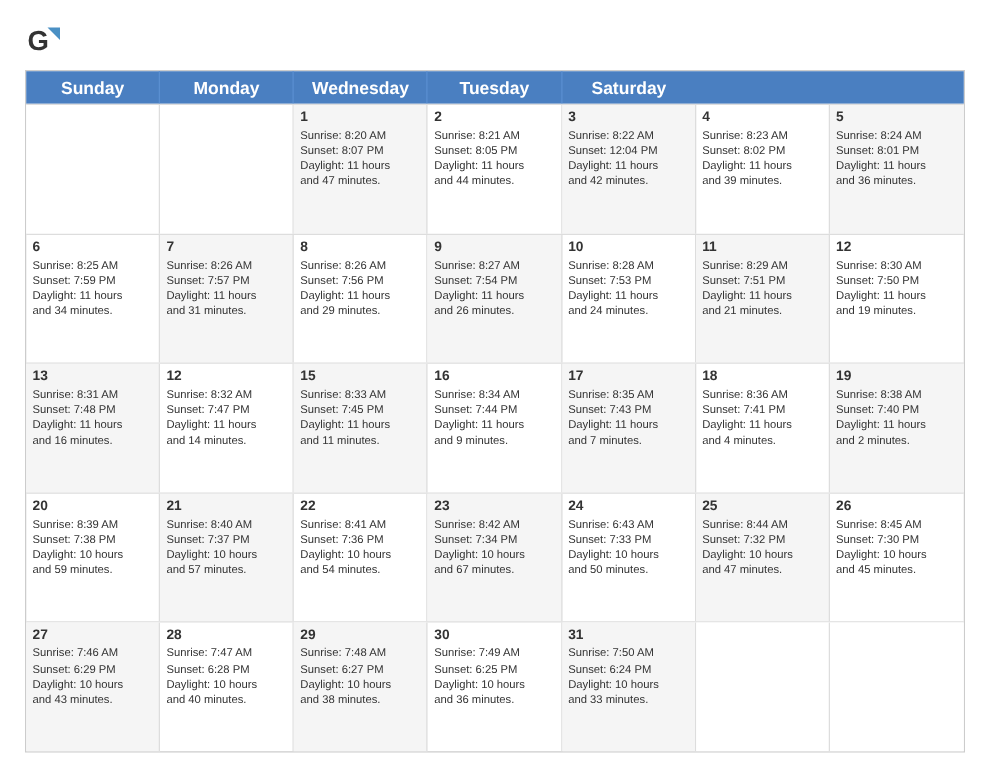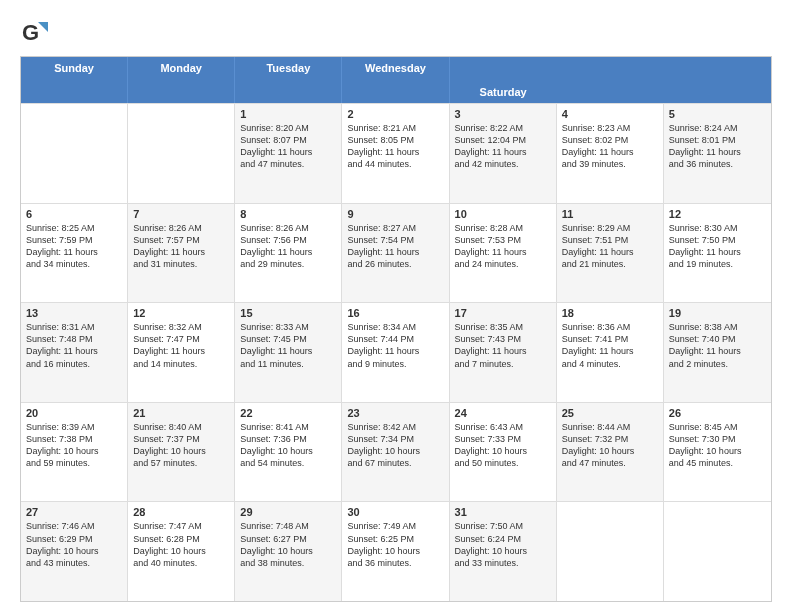--- a/index.html
+++ b/index.html
@@ -59,27 +59,27 @@
       flex-direction: column;
       border: 1px solid #ccc;
     }
     .cal-header {
       display: grid;
       grid-template-columns: repeat(7, 1fr);
       background: #4a7fc1;
     }
     .cal-header-cell {
       color: #fff;
-      font-size: 11px;
+      font-size: 14px;
       font-weight: bold;
       text-align: center;
       padding: 5px 4px;
       border-right: 1px solid #5a8fd1;
     }
-    .cal-header-cell:last-child { border-right: none; margin-top: 24px; }
+    .cal-header-cell:last-child { border-right: none; }
     .cal-body {
       flex: 1;
       display: flex;
       flex-direction: column;
     }
     .cal-row {
       display: grid;
       grid-template-columns: repeat(7, 1fr);
       flex: 1;
       border-top: 1px solid #ddd;
@@ -127,22 +127,22 @@
     <div class="title-block">
       <div class="month-title"></div>
       <div class="location"></div>
     </div>
   </div>
 
   <div class="calendar">
     <div class="cal-header">
     <div class="cal-header-cell">Sunday</div>
         <div class="cal-header-cell">Monday</div>
+        <div class="cal-header-cell">Wednesday</div>
         <div class="cal-header-cell">Tuesday</div>
-        <div class="cal-header-cell">Wednesday</div>
         <div class="cal-header-cell">Saturday</div>
       </div>
     <div class="cal-body">
     <div class="cal-row">
           <div class="cal-cell empty"></div>
           <div class="cal-cell empty"></div>
           <div class="cal-cell shaded">
             <span class="day-num">1</span>
             <span class="cell-line">Sunrise: 8:20 AM</span>
             <span class="cell-line">Sunset: 8:07 PM</span>

